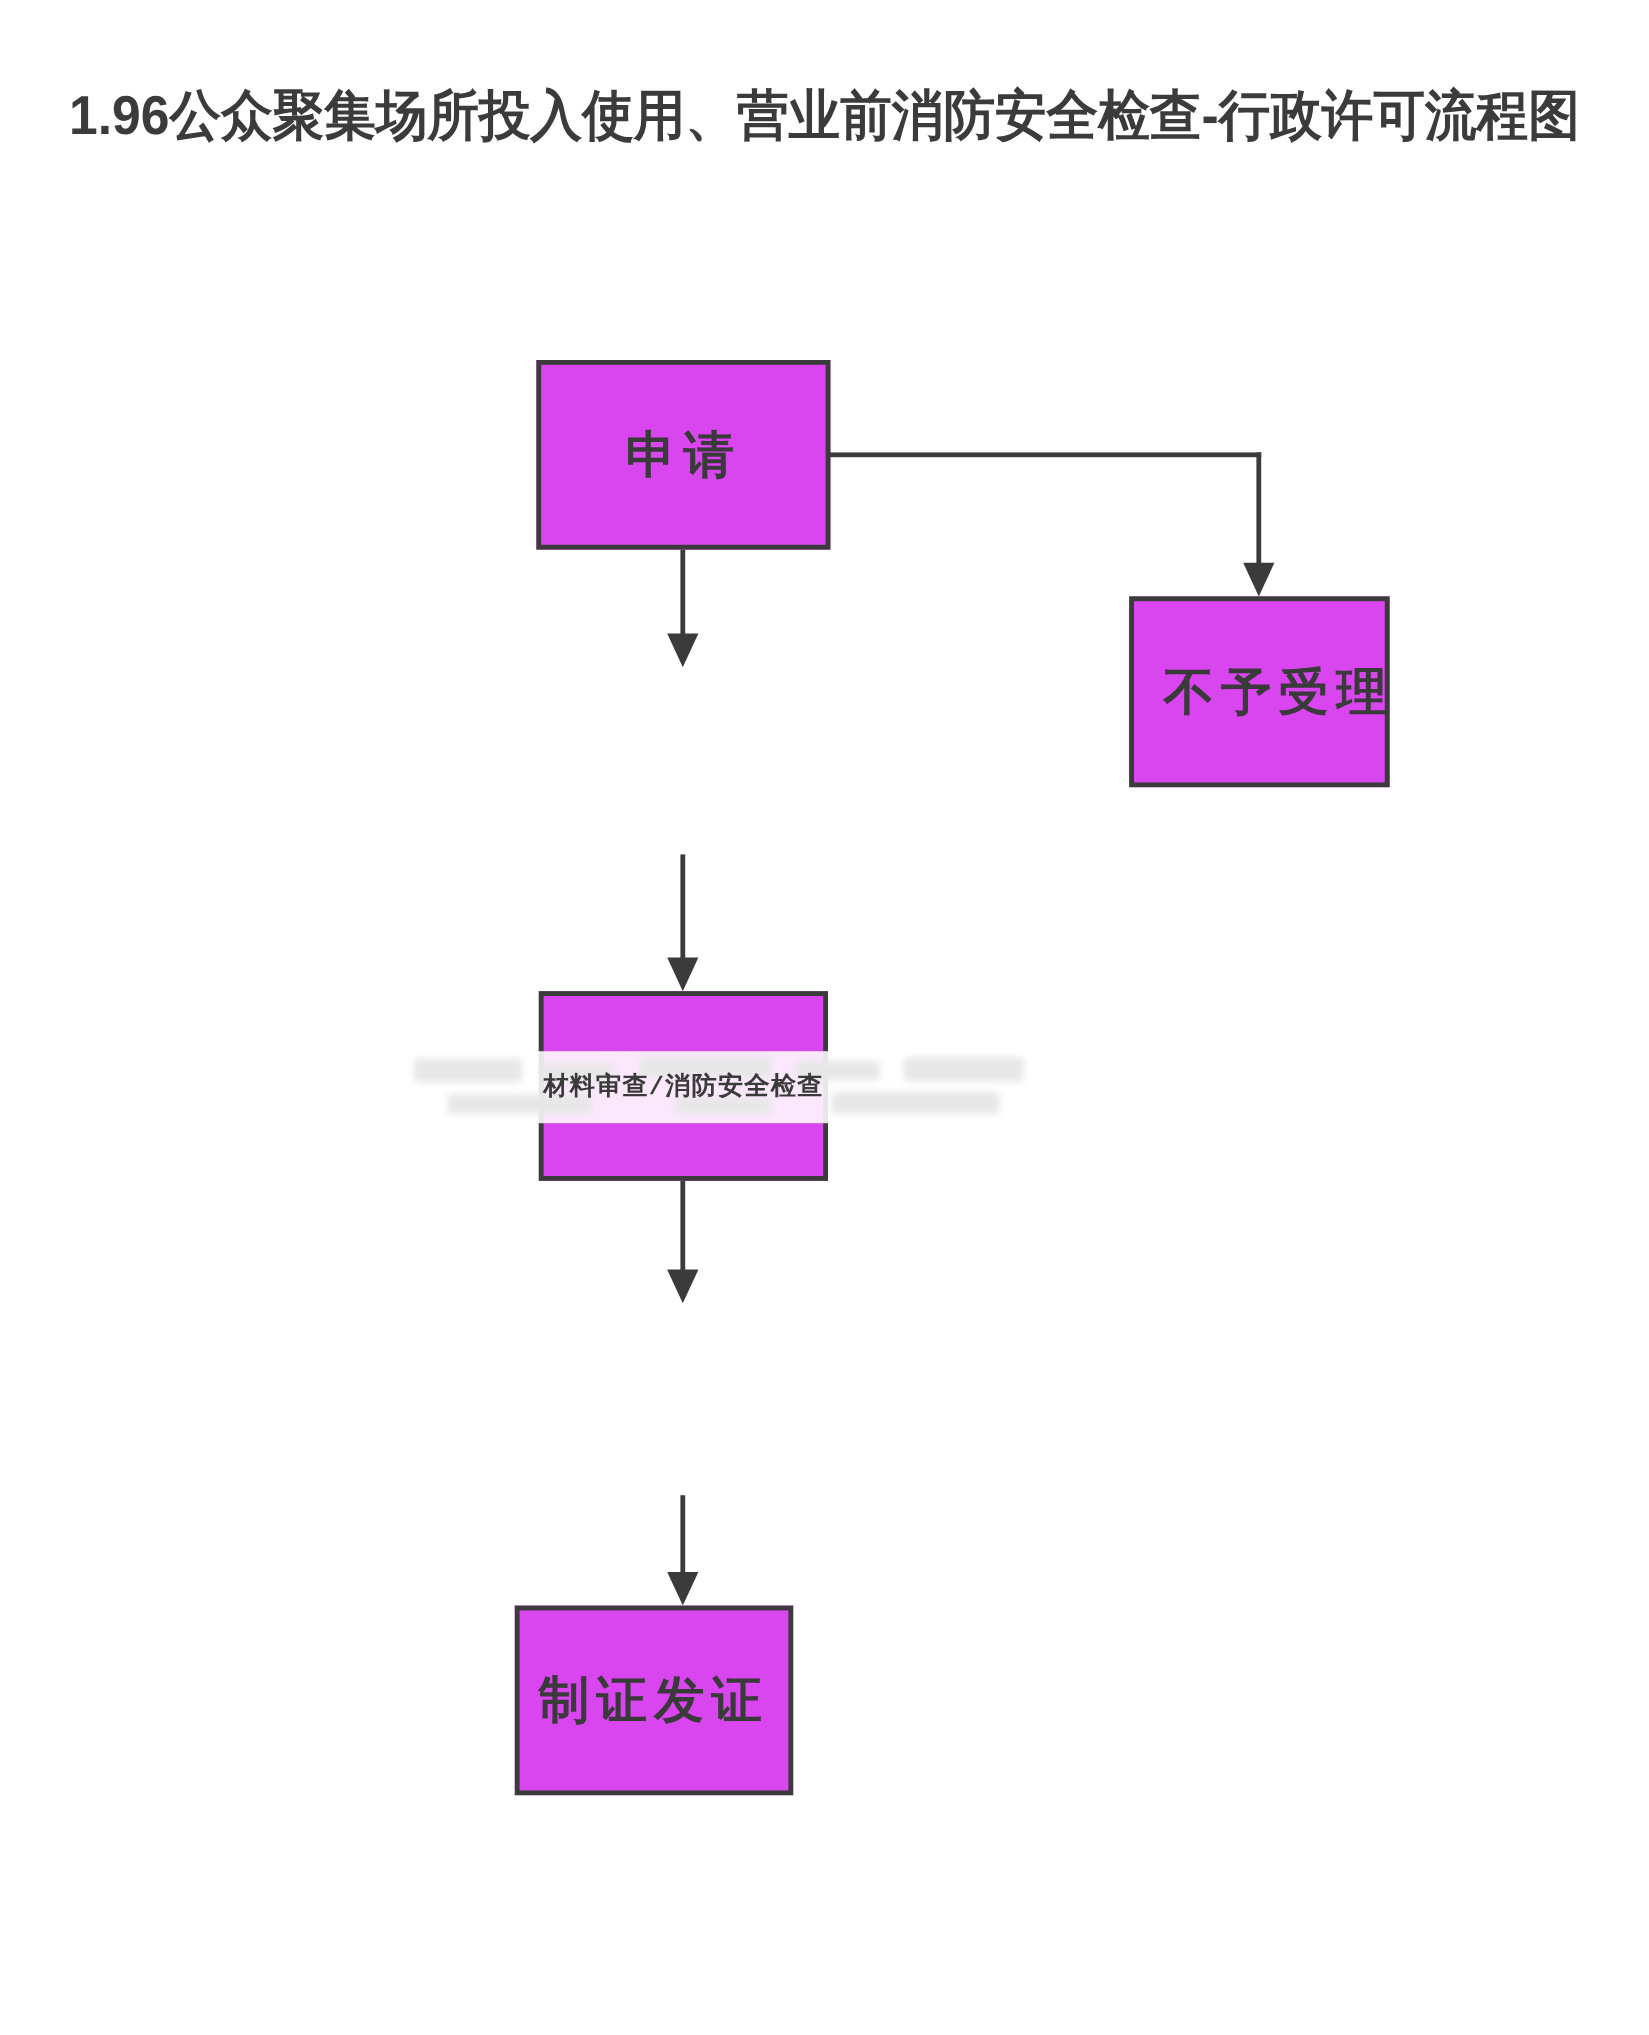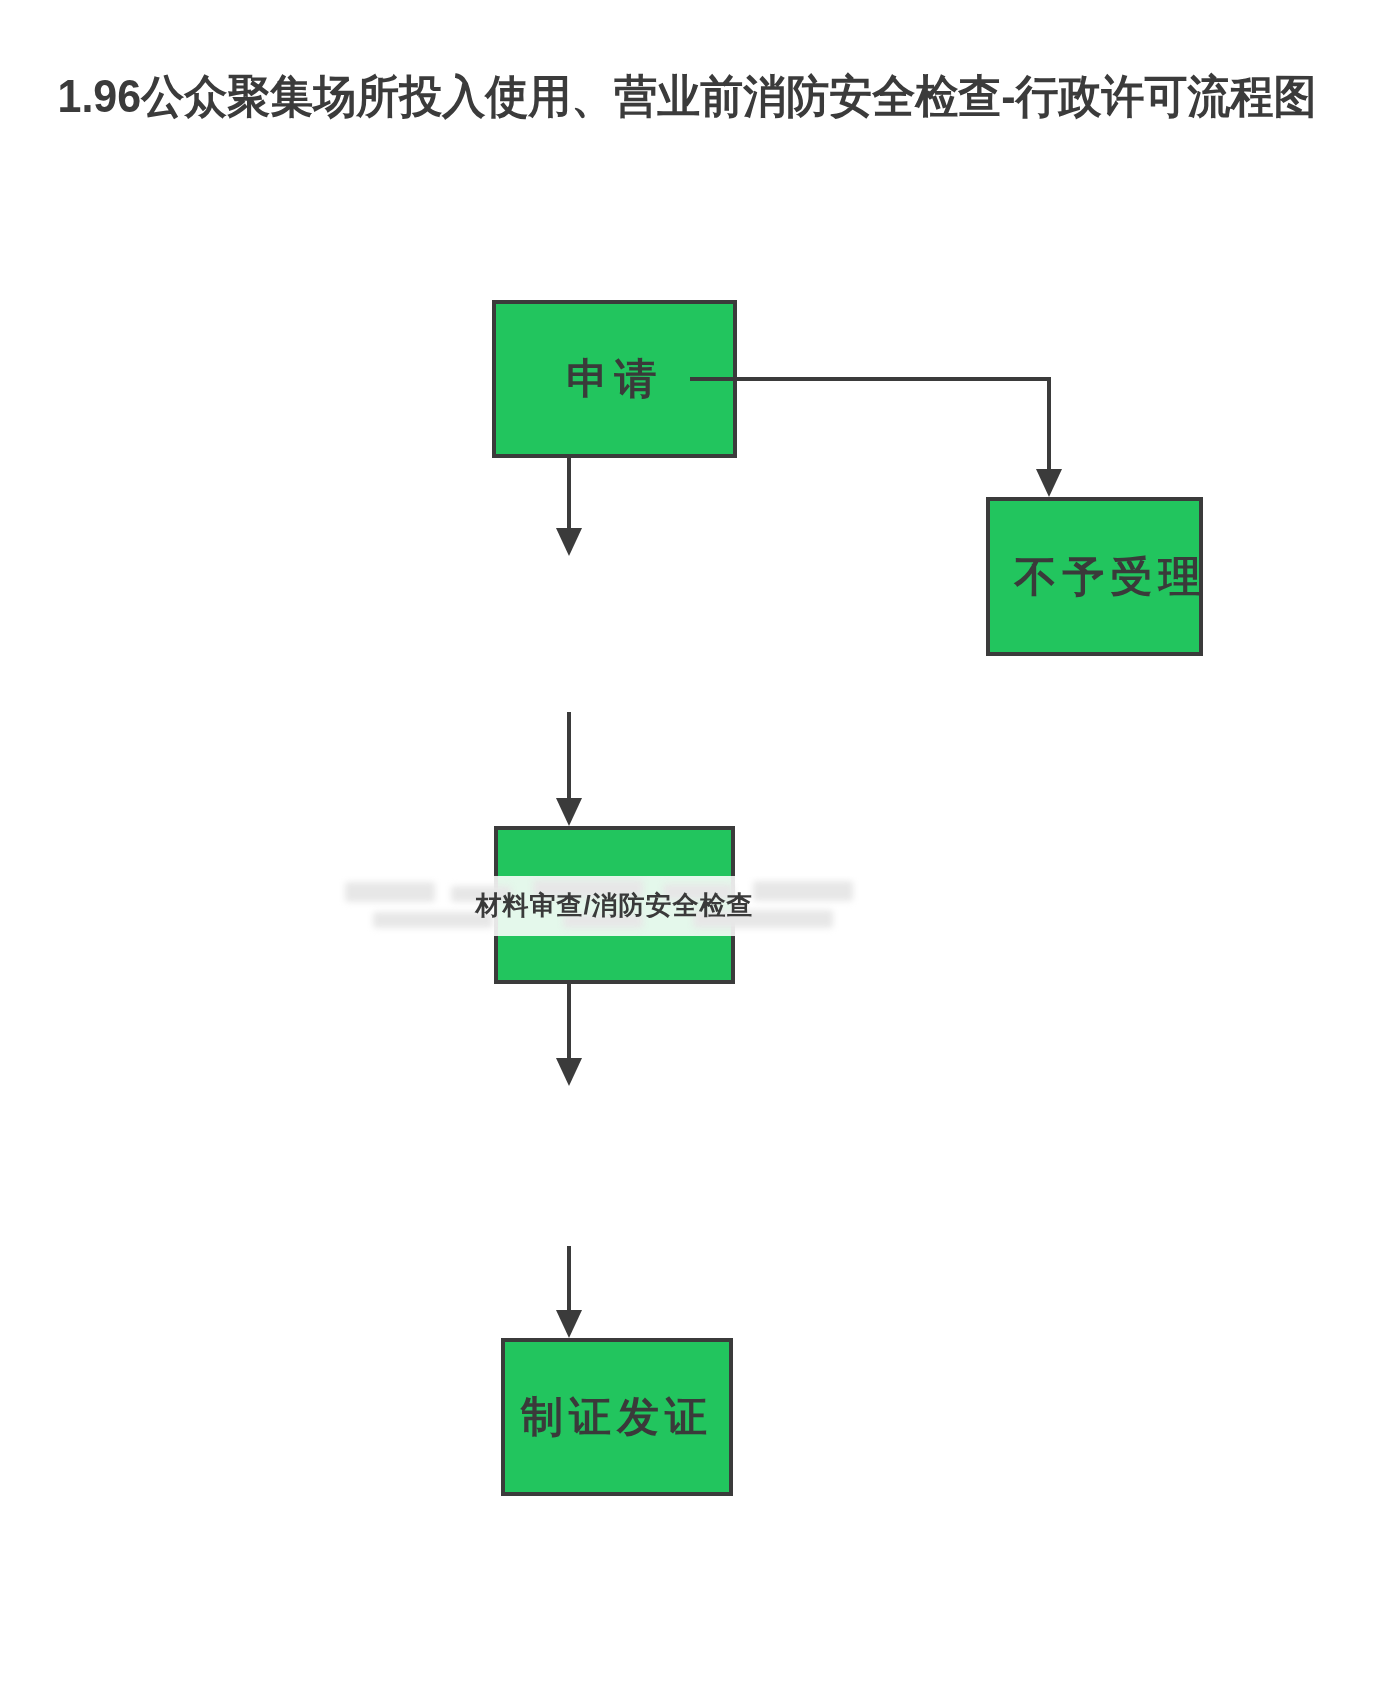--- a/index.html
+++ b/index.html
@@ -28,44 +28,43 @@
     font-size: 43px;
     font-weight: 800;
     letter-spacing: 0px;
     color: #3b3b3b;
     white-space: nowrap;
     transform: scaleY(1.06);
   }
   .node {
     position: absolute;
     border: 4px solid #3b3b3b;
-    background: #22c55e;
+    background: #d946ef;
     display: flex;
     align-items: center;
     justify-content: center;
     box-sizing: border-box;
-    margin-left: 45px;
   }
   .node .label {
     font-weight: 700;
     color: #3a3a3a;
     font-size: 42px;
     letter-spacing: 6px;
     text-align: center;
     position: relative;
     z-index: 5;
     white-space: nowrap;
   }
   .node-apply    { left: 447px; top: 300px;  width: 245px; height: 158px; }
   .node-accept   { left: 447px; top: 556px;  width: 243px; height: 156px; }
   .node-review   { left: 449px; top: 826px;  width: 241px; height: 158px; }
   .node-decision { left: 452px; top: 1086px; width: 234px; height: 160px; }
-  .node-issue    { left: 456px; top: 1338px; width: 232px; height: 158px; }
+  .node-issue    { left: 429px; top: 1338px; width: 232px; height: 158px; }
   .node-reject   { left: 941px; top: 497px;  width: 217px; height: 159px; padding-left: 32px; }
-  .node-review .label { font-size: 26px; letter-spacing: 1px; }
+  .node-review .label { font-size: 21px; letter-spacing: 1px; font-family: Liberation Mono, monospace; }
 
   .line {
     position: absolute;
     background: #3b3b3b;
   }
   .line-v1 { left: 567px; top: 458px;  width: 4px;   height: 74px; }
   .line-v2 { left: 567px; top: 712px;  width: 4px;   height: 90px; }
   .line-v3 { left: 567px; top: 984px;  width: 4px;   height: 78px; }
   .line-v4 { left: 567px; top: 1246px; width: 4px;   height: 68px; }
   .line-h1 { left: 690px; top: 377px;  width: 361px; height: 4px;  }

